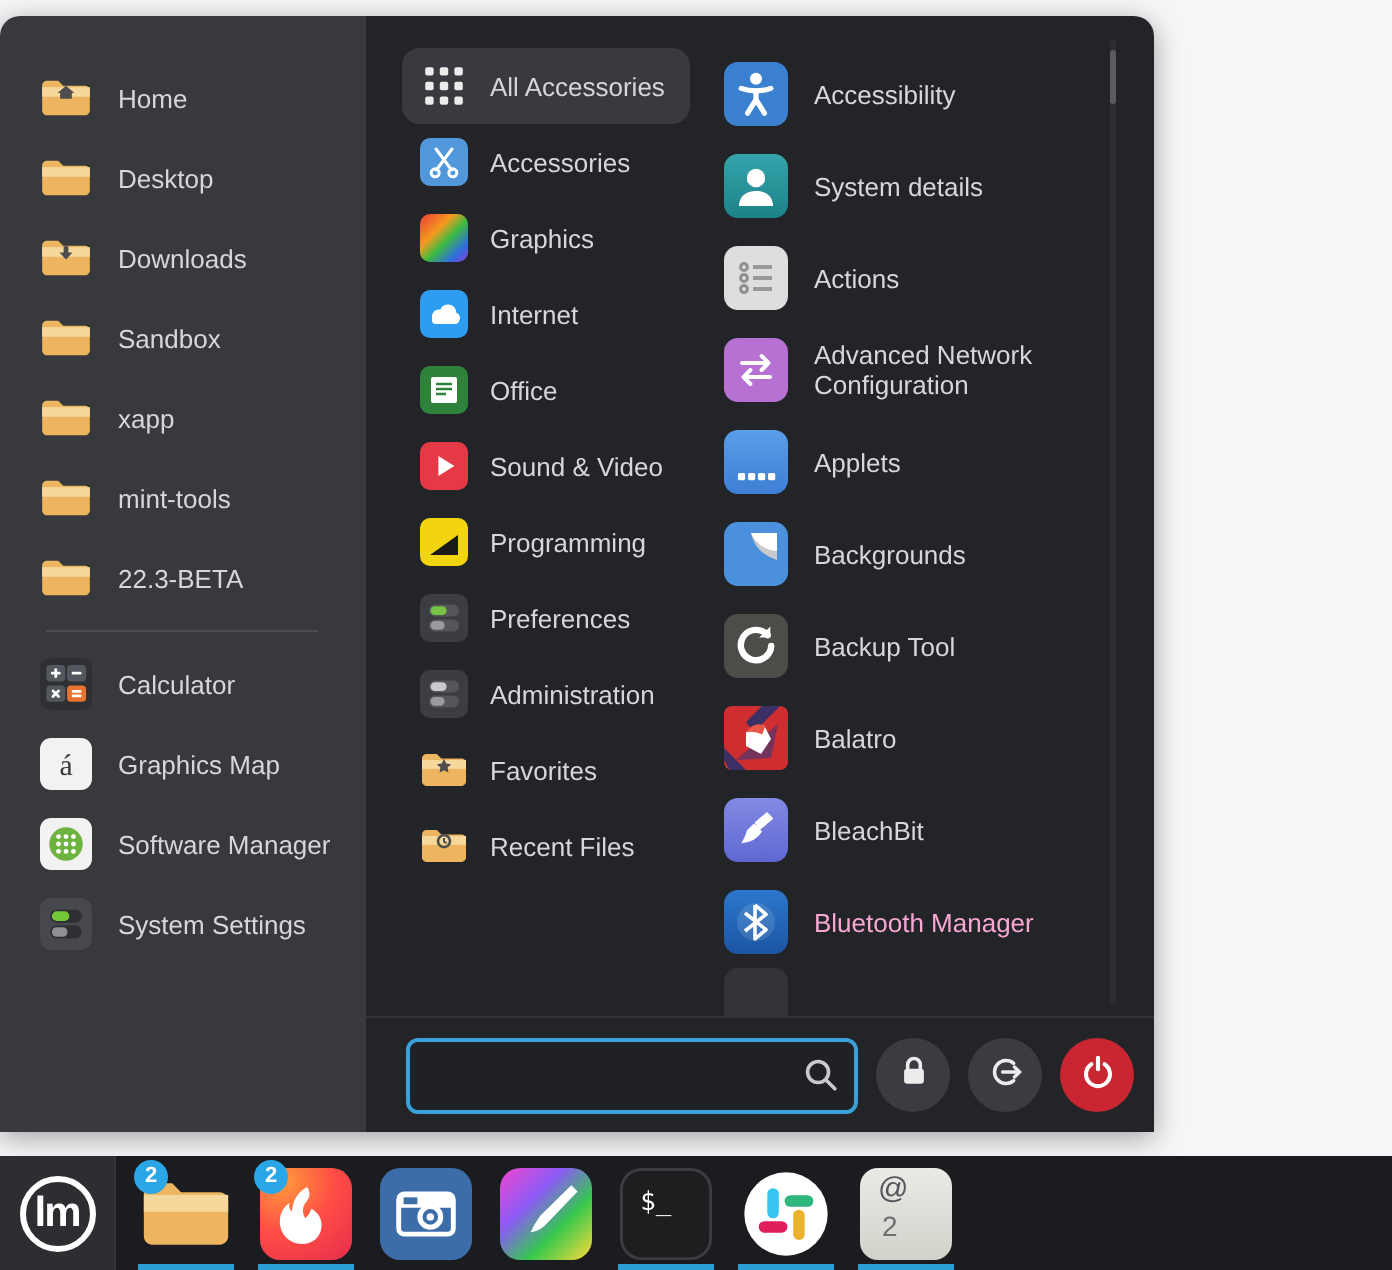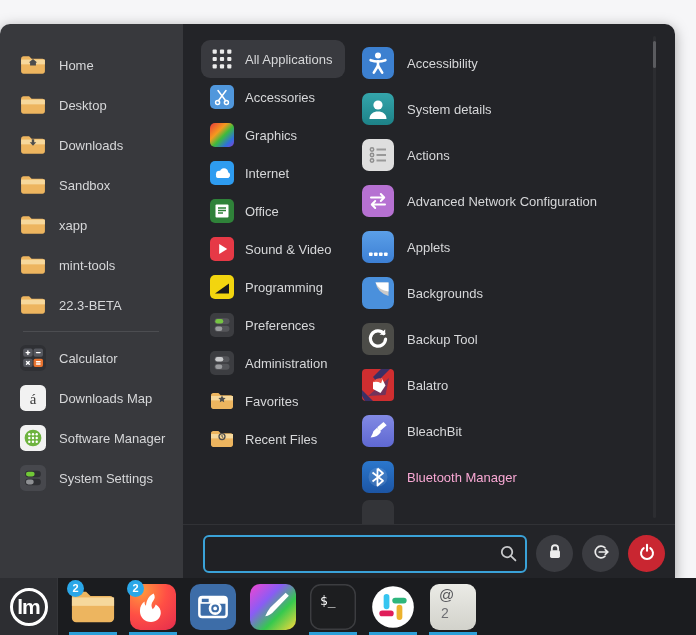--- a/index.html
+++ b/index.html
@@ -1,21 +1,21 @@
 <!DOCTYPE html>
 <html><head>
 <meta charset="utf-8">
 <style>
   html,body{margin:0;padding:0;}
   body{width:696px;height:635px;overflow:hidden;font-family:"Liberation Sans",sans-serif;
        -webkit-font-smoothing:antialiased;}
   .stage{position:relative;width:696px;height:635px;background:#f6f6f8;overflow:hidden;}
 
   
-  .menu{position:absolute;left:0;top:24px;width:675px;height:558px;display:flex;
+  .menu{position:absolute;left:0;top:8px;width:577px;height:558px;display:flex;
         border-radius:10px 10px 0 0;overflow:hidden;box-shadow:0 3px 14px rgba(0,0,0,.35);justify-content:space-between;}
   .sidebar{width:183px;background:#38393d;box-sizing:border-box;padding-top:21px;flex:none;}
   .side-row{height:40px;display:flex;align-items:center;gap:13px;padding-left:20px;color:#d6d7d9;font-size:13px;}
   .side-row .ic{width:26px;height:26px;display:flex;align-items:center;justify-content:center;flex:none;}
   .side-sep{height:1px;background:#4c4d51;margin:6px 24px 6px 23px;}
 
   .main{flex:1;background:#232428;display:flex;flex-direction:column;position:relative;}
   .cols{flex:1;display:flex;padding-top:16px;overflow:hidden;}
   .cats{width:173px;box-sizing:border-box;padding-left:18px;flex:none;}
   .cat-row{height:38px;display:flex;align-items:center;gap:11px;padding:0 13px 0 9px;
@@ -164,21 +164,21 @@
             </span>
             <span class="lbl">Calculator</span>
           </div>
           <div class="side-row">
             <span class="ic">
               <svg viewBox="0 0 28 28">
                 <rect width="28" height="28" rx="6" fill="#f2f2f2"></rect>
                 <text x="14" y="20" text-anchor="middle" font-size="16" fill="#3a3a3a" font-family="Liberation Serif,serif">á</text>
               </svg>
             </span>
-            <span class="lbl">Downloads Map</span>
+            <span class="lbl">Graphics Map</span>
           </div>
           <div class="side-row">
             <span class="ic">
               <svg viewBox="0 0 28 28">
                 <rect width="28" height="28" rx="6" fill="#f2f2f2"></rect>
                 <circle cx="14" cy="14" r="9" fill="#6db33f"></circle>
                 <g fill="#fff">
                   <circle cx="10" cy="10" r="1.3"></circle>
                   <circle cx="14" cy="10" r="1.3"></circle>
                   <circle cx="18" cy="10" r="1.3"></circle>
@@ -220,21 +220,21 @@
                     <rect x="17.2" y="2.6" width="4.2" height="4.2" rx="1"></rect>
                     <rect x="2.6" y="9.9" width="4.2" height="4.2" rx="1"></rect>
                     <rect x="9.9" y="9.9" width="4.2" height="4.2" rx="1"></rect>
                     <rect x="17.2" y="9.9" width="4.2" height="4.2" rx="1"></rect>
                     <rect x="2.6" y="17.2" width="4.2" height="4.2" rx="1"></rect>
                     <rect x="9.9" y="17.2" width="4.2" height="4.2" rx="1"></rect>
                     <rect x="17.2" y="17.2" width="4.2" height="4.2" rx="1"></rect>
                   </g>
                 </svg>
               </span>
-              <span class="lbl">All Applications</span>
+              <span class="lbl">All Accessories</span>
             </div>
             <div class="cat-row">
               <span class="ic">
                 <svg viewBox="0 0 24 24">
                   <rect width="24" height="24" rx="5" fill="#5097dc"></rect>
                   <g stroke="#fff" stroke-width="1.5" fill="none" stroke-linecap="round">
                     <path d="M8 5.5L15.8 16M16 5.5L8.2 16"></path>
                     <circle cx="7.6" cy="17.4" r="2"></circle>
                     <circle cx="16.4" cy="17.4" r="2"></circle>
                   </g>

